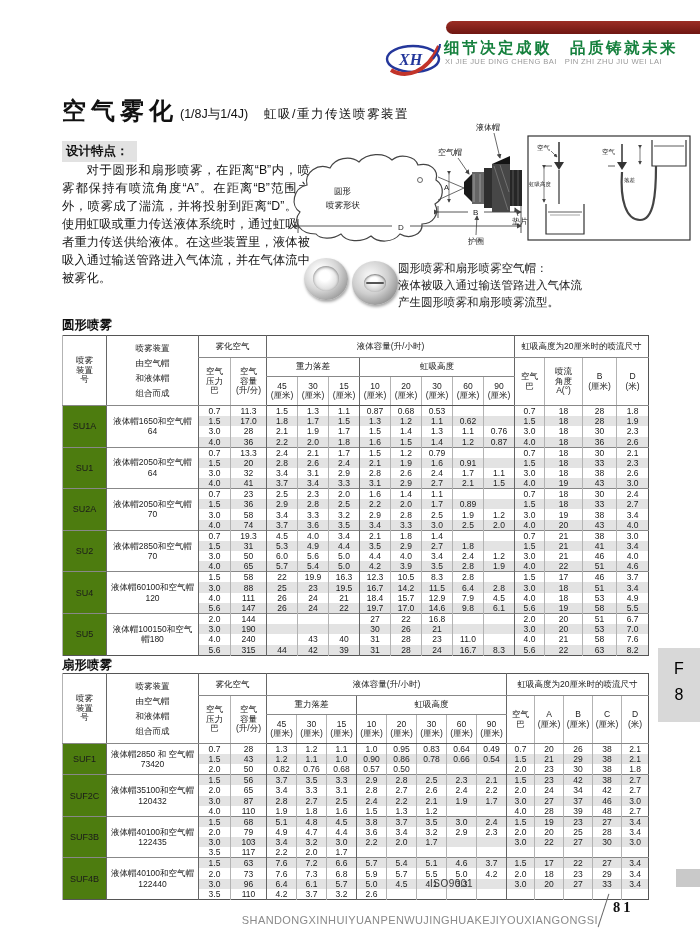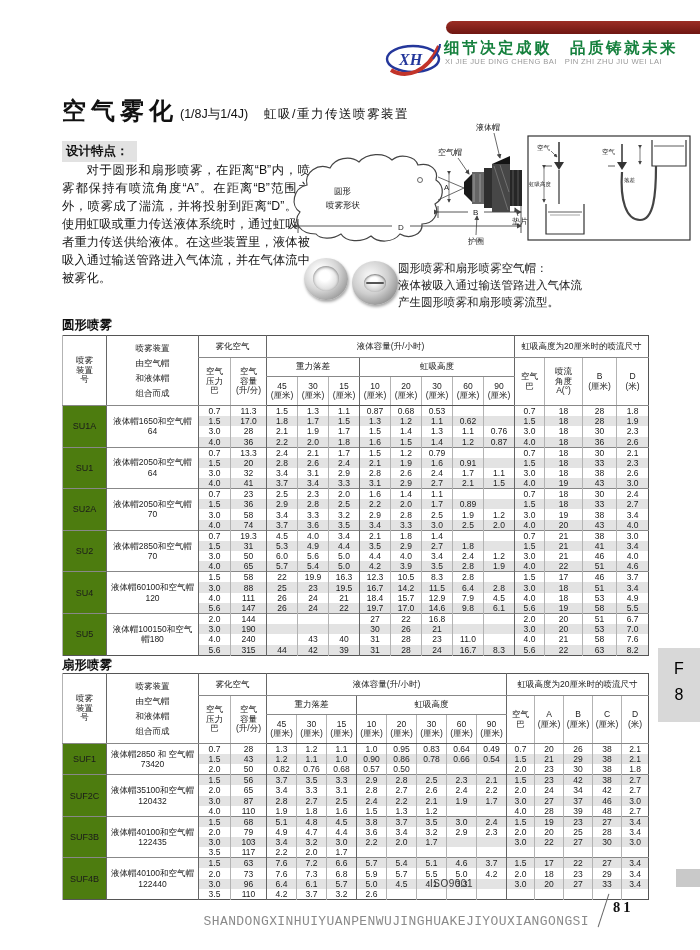--- a/index.html
+++ b/index.html
@@ -57,22 +57,22 @@
   th.combo-h{white-space:normal;line-height:15px;}
   td.g{background:#e3e3e3;}
   
   .side-tab{position:absolute;left:658px;top:648px;width:42px;height:74px;background:#d8d8d8;
         text-align:center;font-size:16px;color:#000;padding-top:8px;box-sizing:border-box;line-height:26px;}
   .side-mark{position:absolute;left:676px;top:869px;width:24px;height:18px;background:#c9c9c9;}
   .f-iso{position:absolute;left:430px;top:878px;width:165px;text-align:left;font-size:10px;color:#3a3a3a;letter-spacing:0.5px;}
   .f-slash{position:absolute;left:603px;top:893px;width:1px;height:35px;background:#666;transform:rotate(18deg);}
   .f-page{position:absolute;left:613px;top:899px;font-family:"Liberation Serif",serif;font-weight:bold;
         font-size:14.5px;letter-spacing:3px;color:#111;}
-  .f-company{position:absolute;left:136px;top:914px;width:453px;text-align:right;font-size:13px;
-        color:#8a8a8a;letter-spacing:0.4px;white-space:nowrap;font-family:Liberation Mono, monospace;}
+  .f-company{position:absolute;left:145px;top:914px;width:453px;text-align:right;font-size:11px;
+        color:#8a8a8a;letter-spacing:0.4px;white-space:nowrap;}
 </style>
 </head>
 <body>
 
 <div class="page">
 
   <div class="band"></div>
   <svg class="logo" width="60" height="46" viewBox="0 0 60 46">
     <ellipse cx="29" cy="26" rx="26" ry="13" fill="none" stroke="#24379b" stroke-width="2.4"></ellipse>
     <path d="M7,37 C22,46 43,40 55,13" fill="none" stroke="#c2342a" stroke-width="4"></path>

